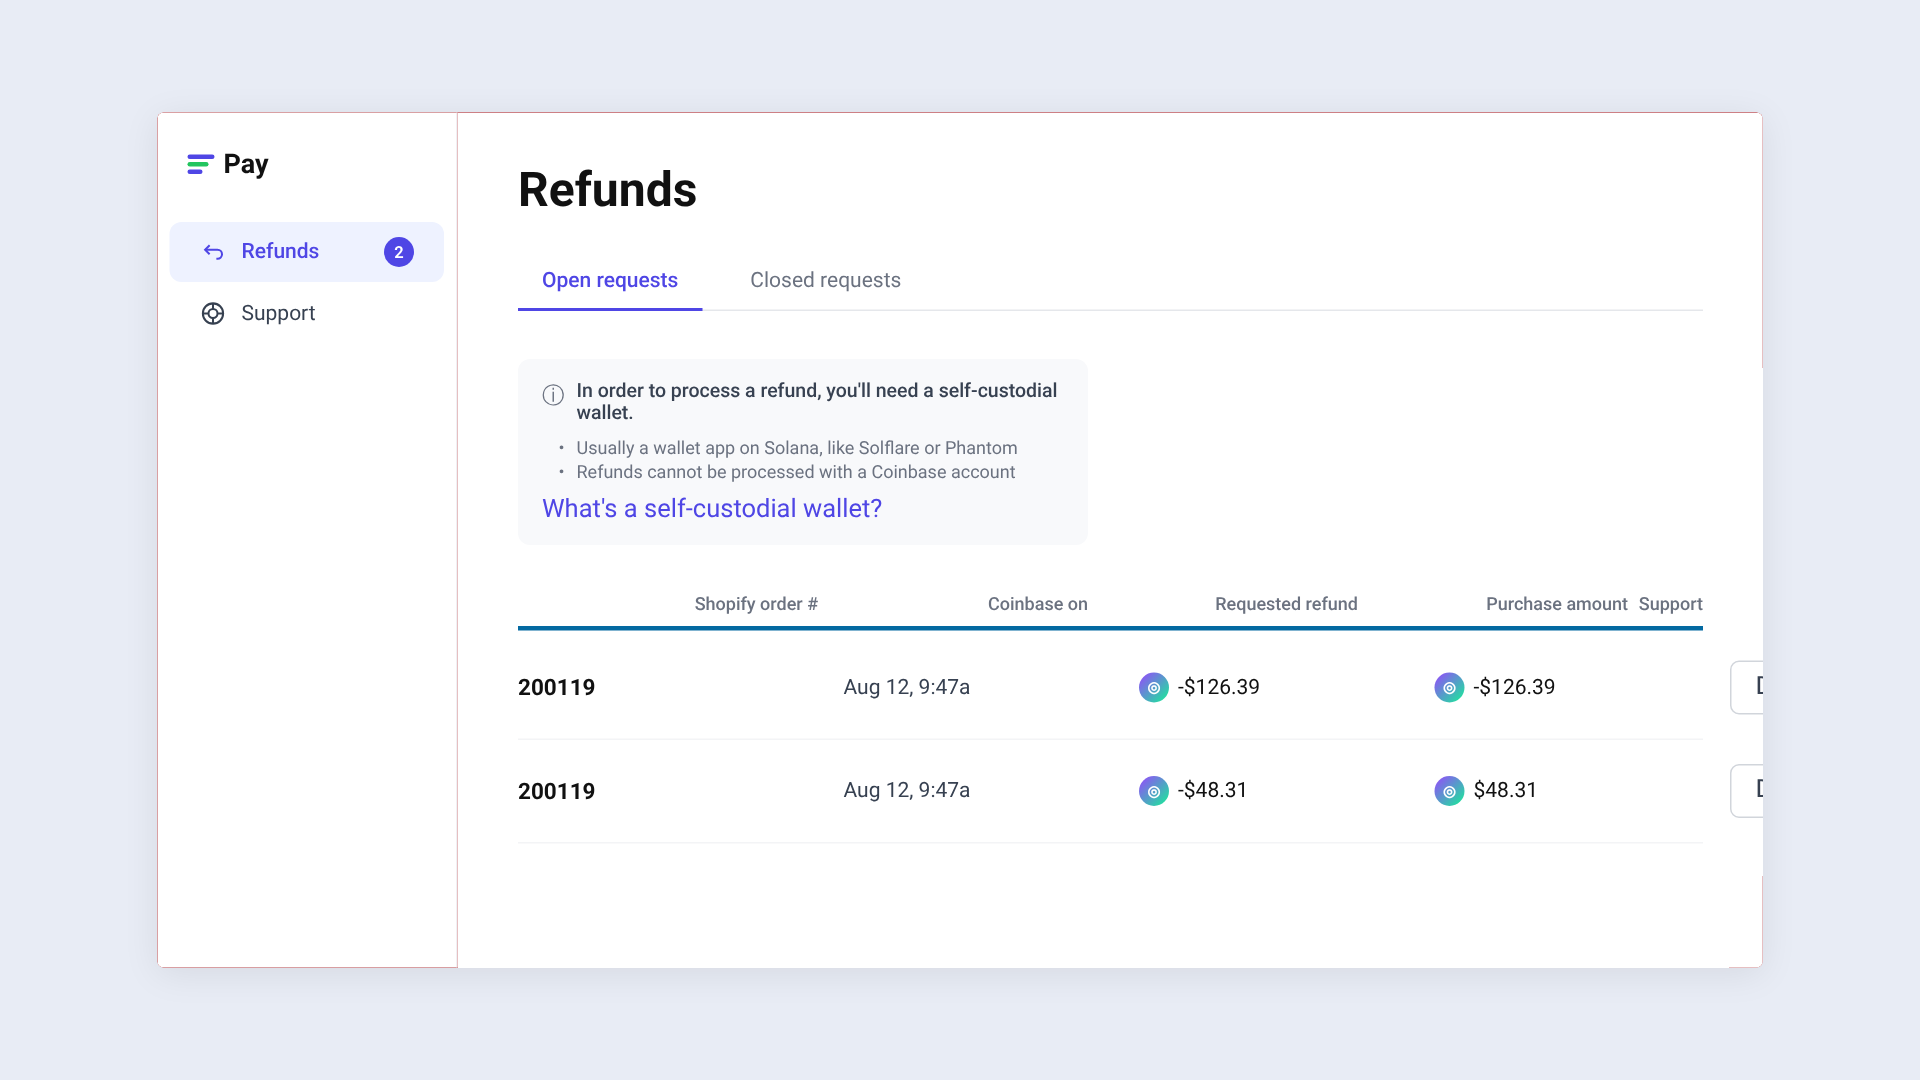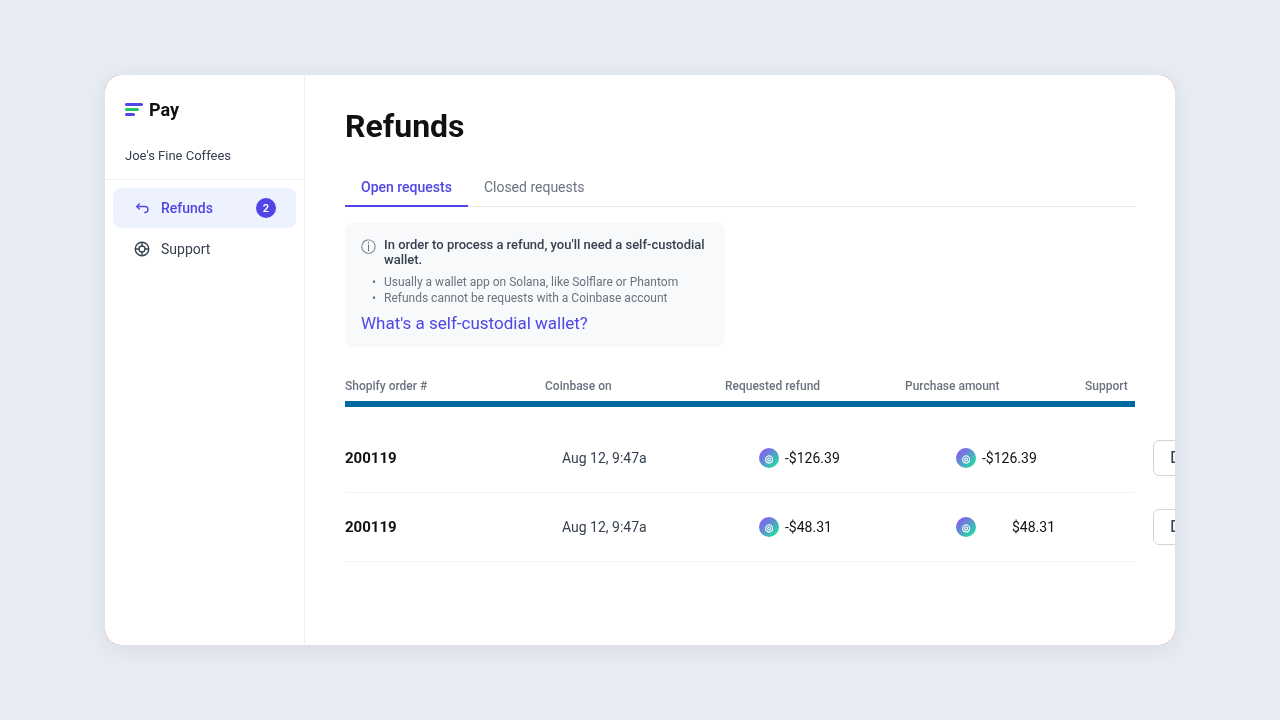--- a/index.html
+++ b/index.html
@@ -8,21 +8,21 @@
       font-family: -apple-system, BlinkMacSystemFont, 'Segoe UI', Roboto, sans-serif;
       min-height: 100vh;
       display: flex;
       align-items: center;
       justify-content: center;
     }
     .app-container {
       width: 1070px;
       height: 570px;
       background: #b91c1c;
-      border-radius: 16px;
+      border-radius: 4px;
       display: flex;
       overflow: hidden;
       box-shadow: 0 4px 24px rgba(0,0,0,0.08);
     }
     
     .sidebar {
       width: 200px;
       background: white;
       border-right: 1px solid #f0f0f4;
       padding: 24px 0;
@@ -108,23 +108,23 @@
     }
     .page-title {
       font-size: 32px;
       font-weight: 700;
       color: #111;
       margin-bottom: 24px;
     }
     
     .tabs {
       display: flex;
-      gap: 0;
+      gap: 16px;
       border-bottom: 1px solid #e5e7eb;
-      margin-bottom: 16px;
+      margin-bottom: 32px;
     }
     .tab {
       padding: 10px 16px;
       font-size: 14px;
       cursor: pointer;
       color: #6b7280;
       border-bottom: 2px solid transparent;
       margin-bottom: -1px;
     }
     .tab.active {
@@ -178,22 +178,23 @@
       color: #4f46e5;
       text-decoration: none;
       cursor: pointer;
     }
     
     .table-container { width: 100%; }
     .table-header {
       display: grid;
       grid-template-columns: 200px 180px 180px 180px 1fr;
       padding: 8px 0;
-      border-bottom: 6px solid #0369a1;
-      margin-bottom: 17px;
+      border-bottom: 3px solid #0369a1;
+      margin-bottom: 4px;
+      text-align: right;
     }
     .table-header-cell {
       font-size: 12px;
       color: #6b7280;
       font-weight: 500;
     }
     .table-row {
       display: grid;
       grid-template-columns: 200px 180px 180px 180px 1fr;
       padding: 16px 0;
@@ -225,21 +226,21 @@
       background: linear-gradient(135deg, #9945ff, #14f195);
       display: flex;
       align-items: center;
       justify-content: center;
       font-size: 10px;
       color: white;
       font-weight: bold;
       flex-shrink: 0;
     }
     .amount-negative { color: #111; font-size: 14px; }
-    .amount-positive { color: #111; font-size: 14px; margin-left: 30px; }
+    .amount-positive { color: #111; font-size: 14px; }
     .actions-cell {
       display: flex;
       gap: 8px;
       align-items: center;
     }
     .btn-deny {
       padding: 7px 16px;
       border: 1px solid #d1d5db;
       border-radius: 6px;
       background: white;
@@ -271,21 +272,20 @@
   <aside class="sidebar">
     <div class="logo">
       <div class="logo-icon">
         <div class="logo-stripe logo-stripe-1"></div>
         <div class="logo-stripe logo-stripe-2"></div>
         <div class="logo-stripe logo-stripe-3"></div>
       </div>
       <span class="logo-text">Pay</span>
     </div>
 
-    <div class="merchant-name">Joe's Fine Coffees</div>
 
 
     <div class="nav-item active">
       <span class="nav-icon">
         <svg class="icon-svg" viewBox="0 0 24 24" fill="none" stroke="#4f46e5" stroke-width="1.8">
           <path d="M9 14l-4-4 4-4"></path>
           <path d="M5 10h11a4 4 0 0 1 0 8h-1"></path>
         </svg>
       </span>
       <span>Refunds</span>
@@ -316,21 +316,21 @@
       <div class="tab">Closed requests</div>
     </div>
 
     <div class="info-box">
       <div class="info-header">
         <span class="info-icon">ⓘ</span>
         <span class="info-title">In order to process a refund, you'll need a self-custodial wallet.</span>
       </div>
       <ul class="info-list">
         <li>Usually a wallet app on Solana, like Solflare or Phantom</li>
-        <li>Refunds cannot be requests with a Coinbase account</li>
+        <li>Refunds cannot be processed with a Coinbase account</li>
       </ul>
       <a class="info-link">What's a self-custodial wallet?</a>
     </div>
 
     <div class="table-container">
       <div class="table-header">
         <div class="table-header-cell">Shopify order #</div>
         <div class="table-header-cell">Coinbase on</div>
         <div class="table-header-cell">Requested refund</div>
         <div class="table-header-cell">Purchase amount</div>

